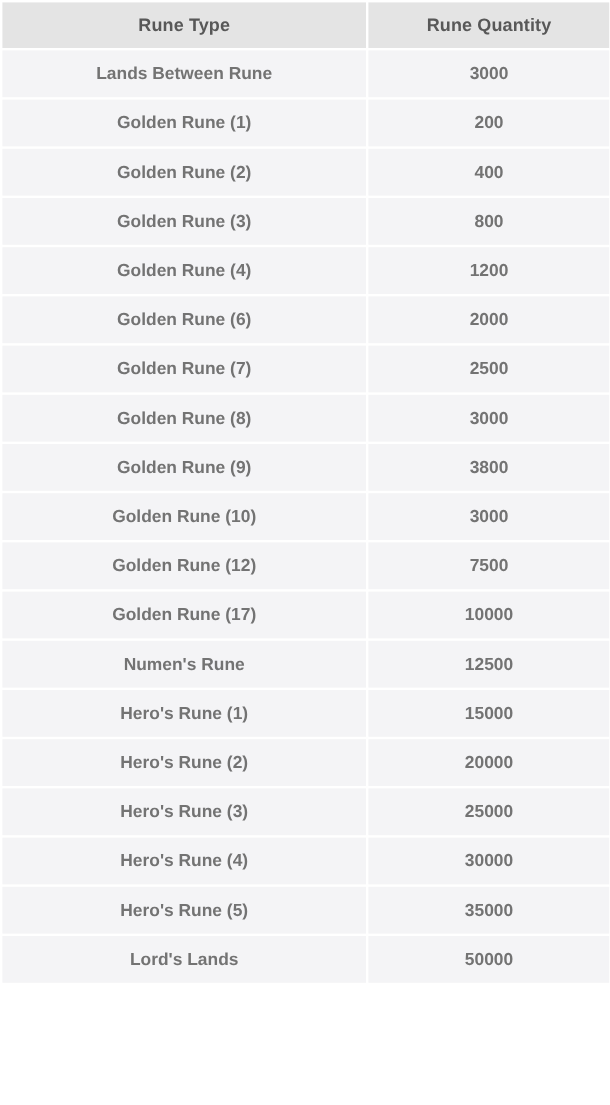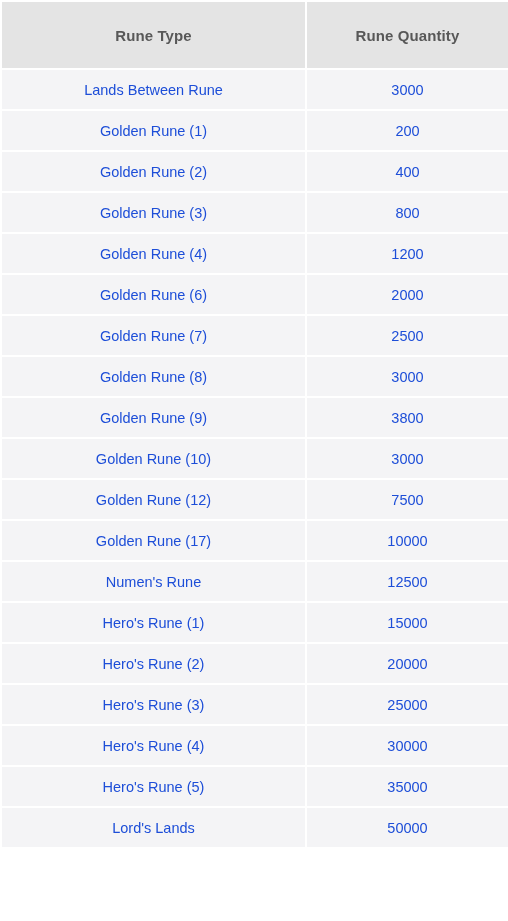--- a/index.html
+++ b/index.html
@@ -33,30 +33,30 @@
   table.rune-table col.col-qty    { width: 201px; }
 
   thead th {
     background: #e4e4e4;
     color: #585858;
     font-size: 15px;
     font-weight: 600;
     letter-spacing: 0.1px;
     text-align: center;
     height: 38px;
-    padding: 14px;
+    padding: 0;
     margin: 0;
     vertical-align: middle;
     border: 0;
   }
   tbody td {
     background: #f4f4f6;
-    color: #1d4ed8;
+    color: #737373;
     font-size: 14.5px;
-    font-weight: 400;
+    font-weight: 700;
     text-align: center;
     height: 39px;
     padding: 0;
     margin: 0;
     vertical-align: middle;
     border: 0;
     white-space: nowrap;
     overflow: hidden;
     text-overflow: ellipsis;
   }

